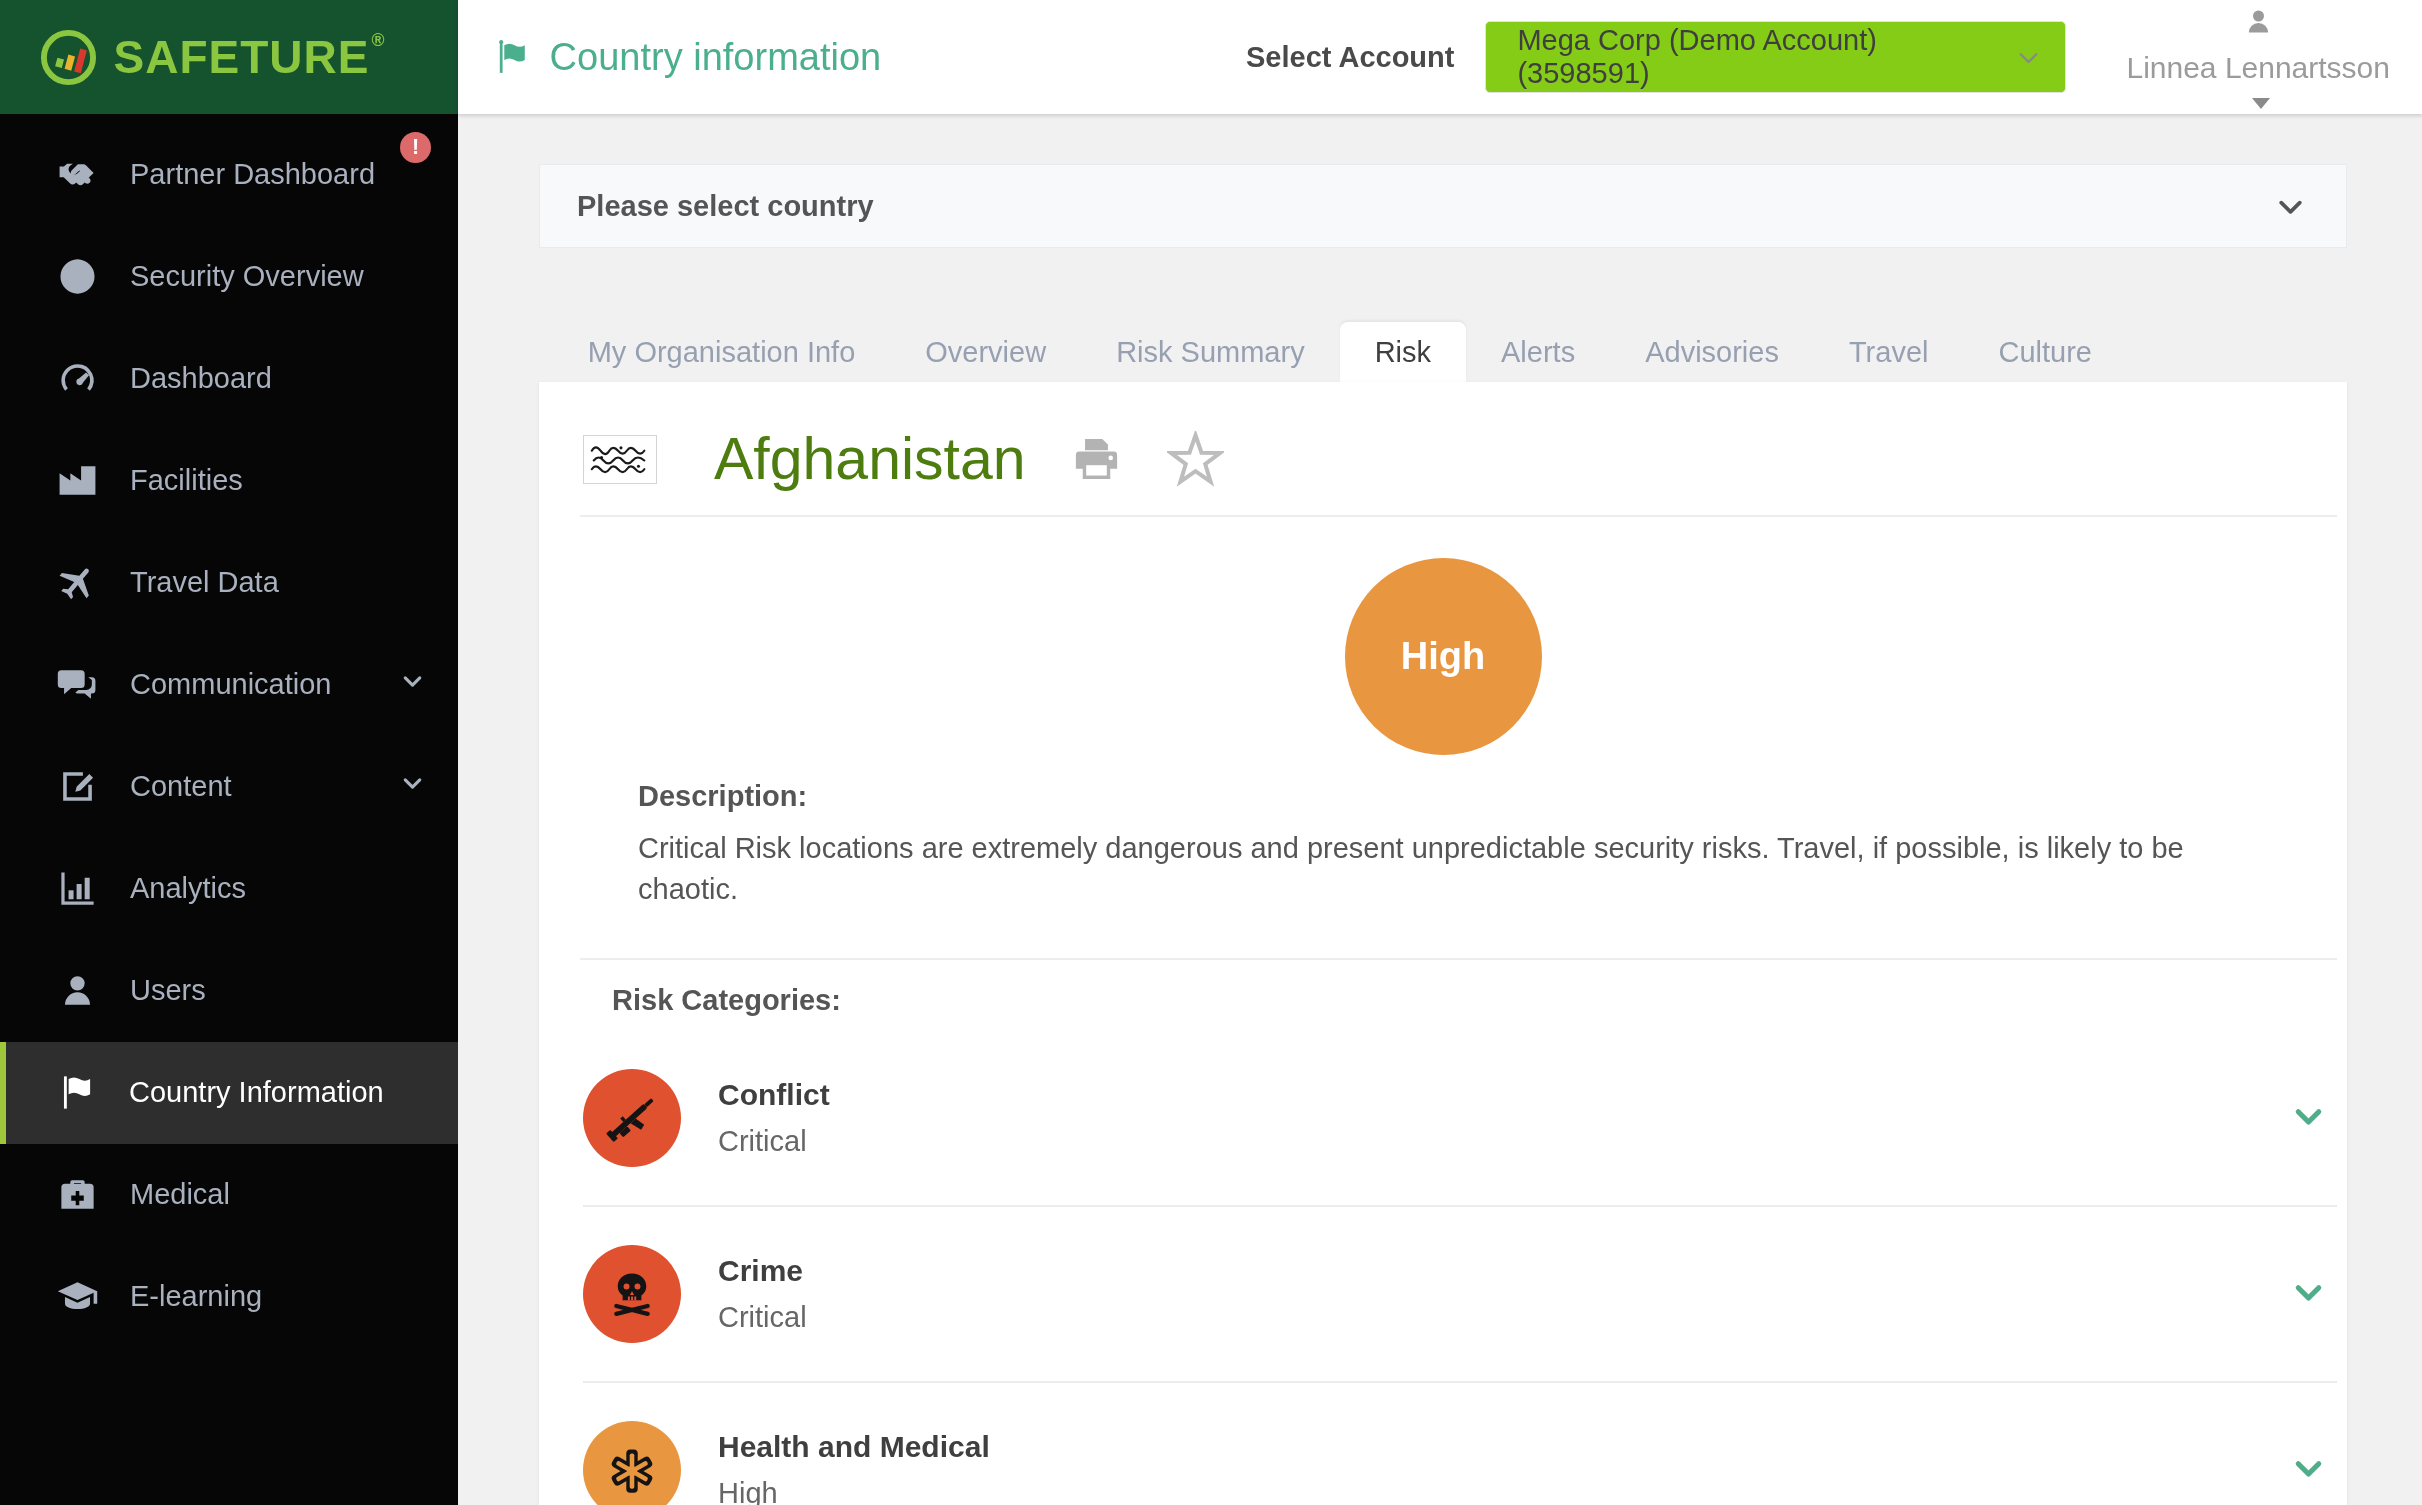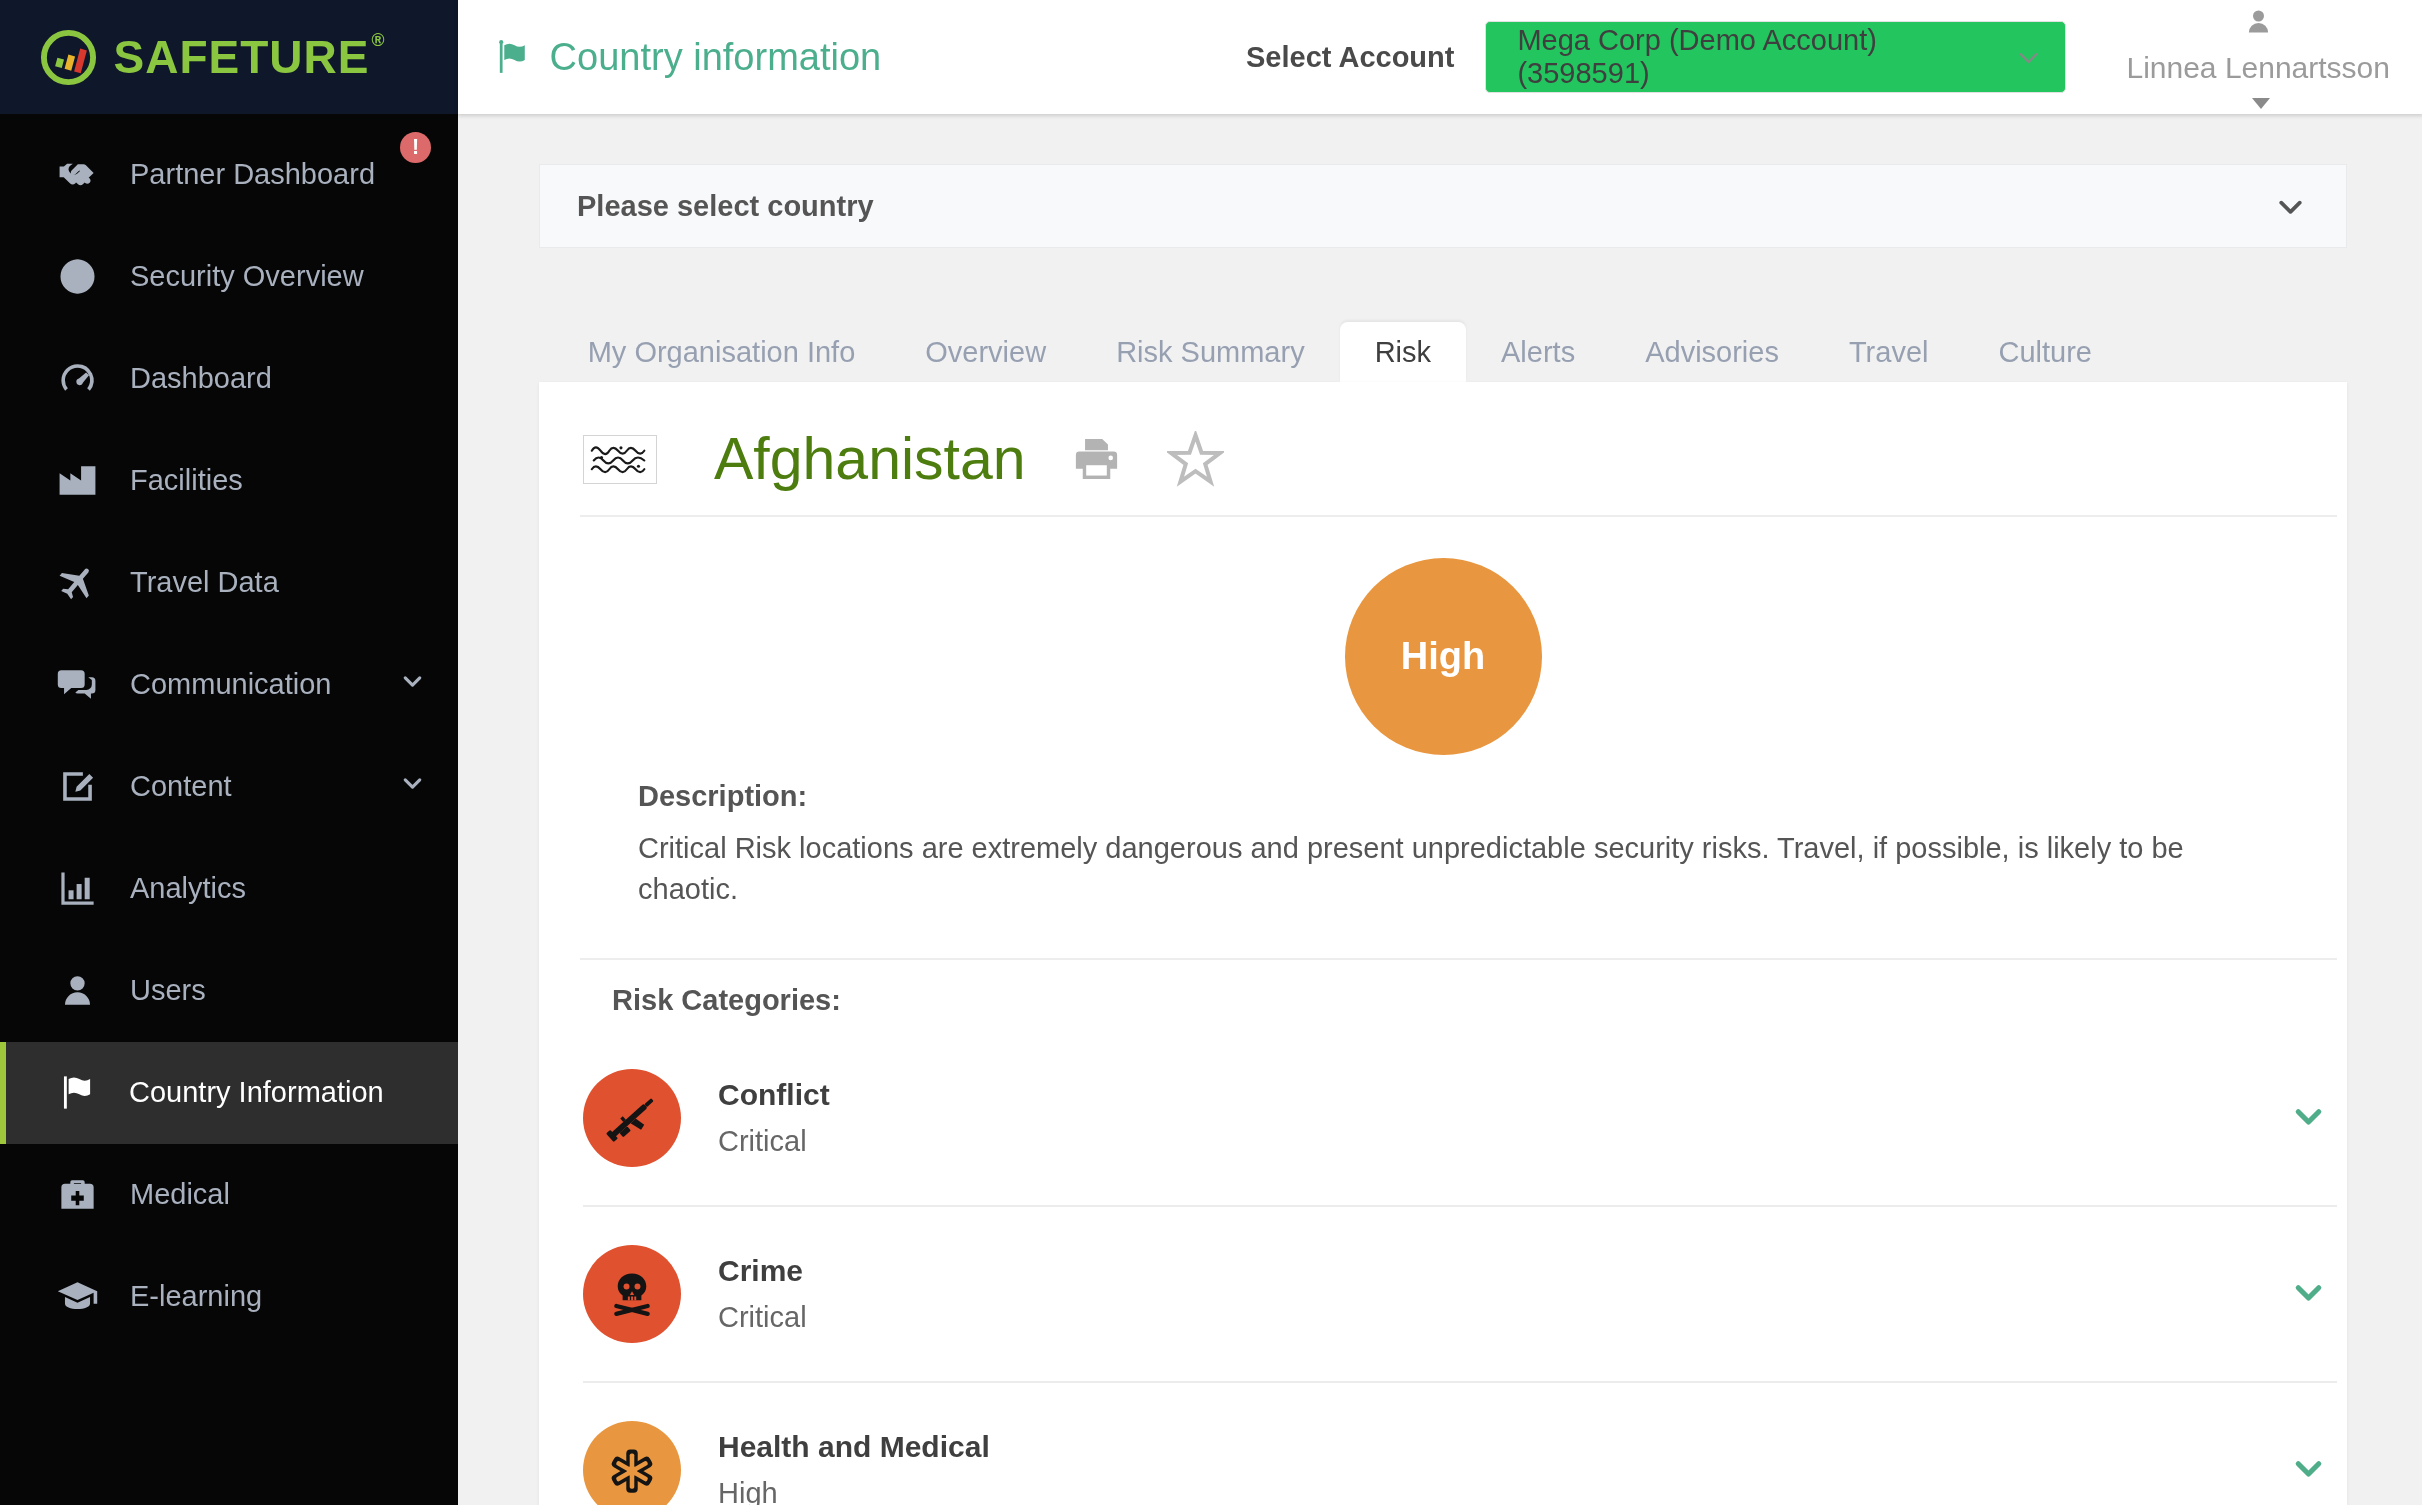--- a/index.html
+++ b/index.html
@@ -2,21 +2,21 @@
 <html><head>
 <meta charset="utf-8">
 <style>
   * { margin:0; padding:0; box-sizing:border-box; }
   html,body { width:2423px; height:1506px; overflow:hidden; background:#f1f1f2;
               font-family:"Liberation Sans", sans-serif; }
   .app { display:flex; width:2423px; height:1506px; }
 
   
   .sidebar { width:458px; flex-shrink:0; background:#060606; color:#a9b1bf; }
-  .logo-block { height:114px; background:#0f172a; display:flex; align-items:center;
+  .logo-block { height:114px; background:#14532d; display:flex; align-items:center;
                 padding-left:39px; cursor:pointer; }
   .logo-text { color:#8bc640; font-weight:bold; font-size:46px; letter-spacing:1px; margin-left:15.6px; }
   .logo-text .reg { font-size:17.6px; vertical-align:27px; margin-left:2px; }
   .menu { padding-top:9.8px; }
   .menu-item { position:relative; height:102px; display:flex; align-items:center;
                padding-left:54px; font-size:29px; cursor:pointer; }
   .menu-item .micon { width:47px; height:47px; margin-right:29px; display:flex;
                       align-items:center; justify-content:center; flex-shrink:0; }
   .menu-item .micon svg { width:43px; height:43px; fill:#a9b1bf; }
   .menu-item.active { background:#2e2e2e; border-left:6.8px solid #9ec73c; padding-left:47px; color:#fff; }
@@ -27,21 +27,21 @@
            display:flex; align-items:center; justify-content:center; }
 
   
   .main { flex:1; display:flex; flex-direction:column; }
   .topbar { height:114px; background:#fff; display:flex; align-items:center;
             padding:0 33px 0 35px; box-shadow:0 2px 3.9px rgba(0,0,0,.15); position:relative; z-index:5; }
   .page-title { display:flex; align-items:center; gap:15.6px; color:#4bae8c; font-size:38px; }
   .spacer { flex:1; }
   .select-label { font-weight:bold; color:#4a4a4a; font-size:29px; margin-right:31px; }
   .account-select { width:581px; height:72px; border:1px solid #e2e2e2; border-radius:4.9px;
-                    background:#22c55e; display:flex; align-items:center; justify-content:space-between;
+                    background:#84cc16; display:flex; align-items:center; justify-content:space-between;
                     padding:0 21.5px 0 31px; font-size:29px; color:#3f3f3f; margin-right:60px; cursor:pointer; }
   .user { display:flex; align-items:center; gap:12.7px; color:#9b9b9b; font-size:30px; cursor:pointer;flex-direction:column; }
   .caret { width:0; height:0; border-left:9.8px solid transparent; border-right:9.8px solid transparent;
            border-top:11.7px solid #8a8a8a; margin-left:5.9px; }
 
   .content { padding:50px 76px 0 81px; flex:1; display:flex; flex-direction:column; overflow:hidden; }
   .country-picker { height:84px; background:#f8f9fb; border:1px solid #e9eaec;
                     display:flex; align-items:center; justify-content:space-between;
                     padding:0 37px; font-size:29px; font-weight:bold; color:#555; cursor:pointer; }
 

